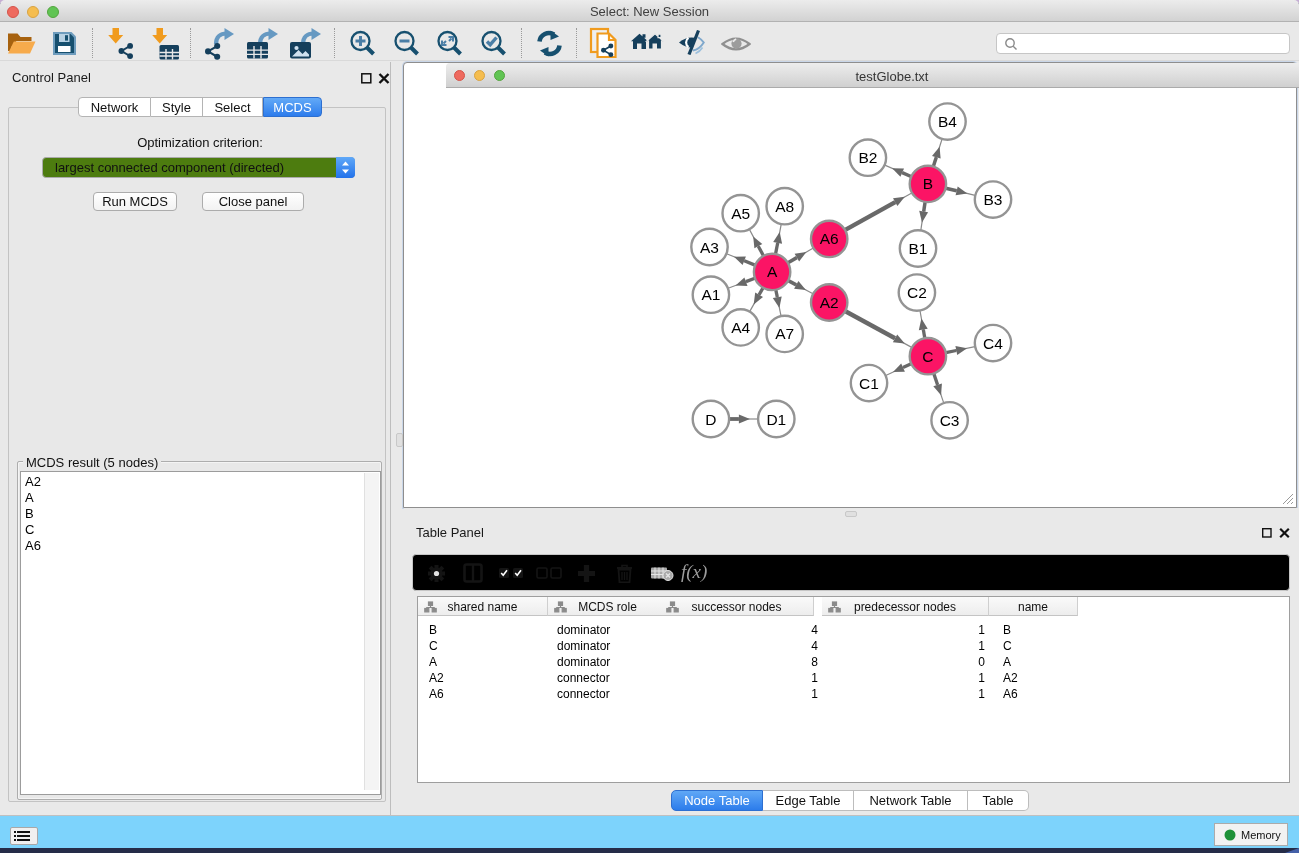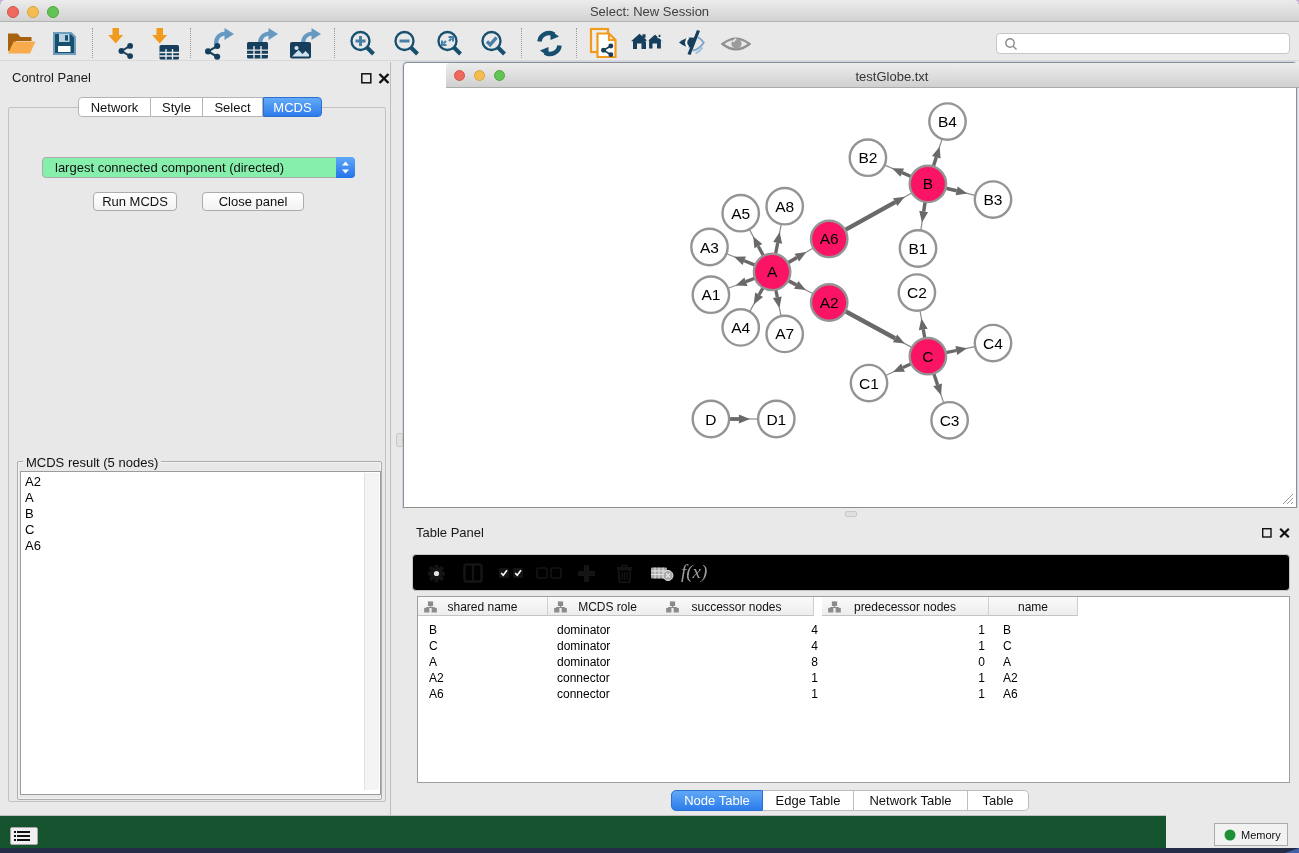--- a/index.html
+++ b/index.html
@@ -16,21 +16,21 @@
 .tbi{position:absolute;top:4px;}
 #searchbox{left:996px;top:10px;width:294px;height:21px;background:#fff;border:1px solid #c6c6c6;border-radius:4px;}
 
 #cpanel{left:0;top:62px;width:391px;height:753px;background:#e9e9e9;border-right:1px solid #bdbdbd;}
 #cp-title{left:12px;top:8px;font-size:13px;color:#1a1a1a;}
 #cp-tabs{left:78px;top:35px;height:20px;}
 .tab{position:absolute;top:0;height:20px;background:#fff;border:1px solid #b4b4b4;font-size:13px;color:#111;text-align:center;line-height:19px;}
 .tabsel{background:linear-gradient(#63aaf7,#2d7cec);color:#fff;border:1px solid #2d6fd0;}
 #cp-body{left:8px;top:45px;width:378px;height:695px;border:1px solid #c3c3c3;border-radius:2px;background:#e8e8e8;}
 #opt-label{left:5px;top:73px;width:100%;text-align:center;font-size:13px;color:#111;}
-#dropdown{left:42px;top:95px;width:313px;height:21px;background:#86efac;border:1px solid #ababab;border-radius:4px;font-size:13px;color:#111;line-height:19px;padding-left:12px;}
+#dropdown{left:42px;top:95px;width:313px;height:21px;background:#4d7c0f;border:1px solid #ababab;border-radius:4px;font-size:13px;color:#111;line-height:19px;padding-left:12px;}
 #dd-btn{right:-1px;top:-1px;width:19px;height:21px;background:linear-gradient(#5fa8f8,#2372ea);border-radius:0 4px 4px 0;}
 .btn{position:absolute;height:19px;background:linear-gradient(#ffffff,#f2f2f2);border:1px solid #acacac;border-radius:4px;font-size:13px;color:#111;text-align:center;line-height:17px;}
 #grp{left:17px;top:399px;width:365px;height:339px;border:1px solid #adadad;border-radius:2px;box-shadow:inset 0 0 0 1px #f4f4f4;}
 #grp-label{left:23px;top:393px;background:#e8e8e8;padding:0 3px;font-size:13px;color:#111;}
 #mcds-list{left:2px;top:9px;width:361px;height:324px;background:#fff;border:1px solid #9c9c9c;font-size:13px;color:#000;line-height:16px;padding:2px 0 0 4px;}
 #mcds-scroll{right:1px;top:1px;width:15px;height:317px;background:#f4f4f4;border-left:1px solid #e0e0e0;}
 
 #netwin{left:403px;top:62px;width:894px;height:446px;background:#fff;border:1px solid #8e8e8e;border-radius:4px 4px 0 0;box-shadow:0 0 0 1px #c9d6e8;}
 #net-titlebar{left:0;top:0;width:892px;height:25px;background:linear-gradient(#ededed,#d0d0d0);border-bottom:1px solid #ababab;border-radius:4px 4px 0 0;margin-left:42px;}
 #net-title{left:0;top:6px;width:100%;text-align:center;font-size:13px;color:#353535;}
@@ -38,21 +38,21 @@
 
 #tpanel{left:404px;top:508px;width:895px;height:307px;background:#e9e9e9;}
 #tp-title{left:12px;top:17px;font-size:13px;color:#1a1a1a;}
 #tp-toolbar{left:8px;top:46px;width:878px;height:37px;background:#000000;border:1px solid #c6c6c6;border-radius:4px;}
 #ttable{left:13px;top:88px;width:873px;height:187px;background:#fff;border:1px solid #9e9e9e;}
 .th{position:absolute;top:0;height:19px;background:linear-gradient(#fafafa,#ededed);border-right:1px solid #cfcfcf;border-bottom:1px solid #c4c4c4;font-size:12px;color:#111;text-align:center;line-height:20px;}
 .td{position:absolute;height:16px;font-size:12px;color:#000;line-height:16px;}
 #tp-tabs{left:267px;top:282px;height:21px;}
 .btab{position:absolute;top:0;height:21px;background:#fff;border:1px solid #bdbdbd;font-size:13px;color:#111;text-align:center;line-height:20px;}
 
-#statusbar{left:0;top:815px;width:1166px;height:33px;background:#14532d;border-top:1px solid #c0c0c0;}
+#statusbar{left:0;top:815px;width:1299px;height:33px;background:#7dd3fc;border-top:1px solid #c0c0c0;}
 #listbtn{left:10px;top:11px;width:28px;height:18px;background:#f0f0f0;border:1px solid #a8a8a8;border-radius:2px;}
 #membtn{left:1214px;top:7px;width:74px;height:23px;background:#f2f2f2;border:1px solid #ababab;font-size:11px;color:#111;}
 #desktop-bottom{left:0;top:848px;width:1299px;height:5px;background:#252c48;}
 </style></head>
 <body>
 <div id="root">
 <div class="abs" id="desktop-top"></div>
 <div class="abs" id="appwin"></div>
 <div class="abs" id="titlebar">
   <div class="tl" style="left:7px;background:#ee6a5f;border:1px solid #d5544a;"></div>
@@ -204,20 +204,21 @@
   <svg class="abs" style="left:378px;top:11px" width="12" height="11" viewBox="0 0 12 11">
         <path d="M1.5 1 L10.5 10 M10.5 1 L1.5 10" stroke="#111" stroke-width="2.4"></path>
       </svg>
   <div class="abs" id="cp-body"></div>
   <div class="abs" id="cp-tabs">
     <div class="tab" style="left:0px;width:73px;border-radius:4px 0 0 4px;">Network</div>
     <div class="tab" style="left:73px;width:52px;border-left:none;">Style</div>
     <div class="tab" style="left:125px;width:60px;border-left:none;">Select</div>
     <div class="tab tabsel" style="left:185px;width:59px;border-radius:0 4px 4px 0;">MCDS</div>
   </div>
+  <div class="abs" id="opt-label">Optimization criterion:</div>
   <div class="abs" id="dropdown">largest connected component (directed)
     <div class="abs" id="dd-btn"><svg width="19" height="21" viewBox="0 0 19 21">
             <path d="M9.5 4.5 L13 8.5 L6 8.5 Z" fill="#fff"></path>
             <path d="M9.5 16.5 L13 12.5 L6 12.5 Z" fill="#fff"></path>
           </svg></div>
   </div>
   <div class="btn" style="left:93px;top:130px;width:84px;">Run MCDS</div>
   <div class="btn" style="left:202px;top:130px;width:102px;">Close panel</div>
   <div class="abs" id="grp">
     <div class="abs" id="mcds-list">A2<br>A<br>B<br>C<br>A6

